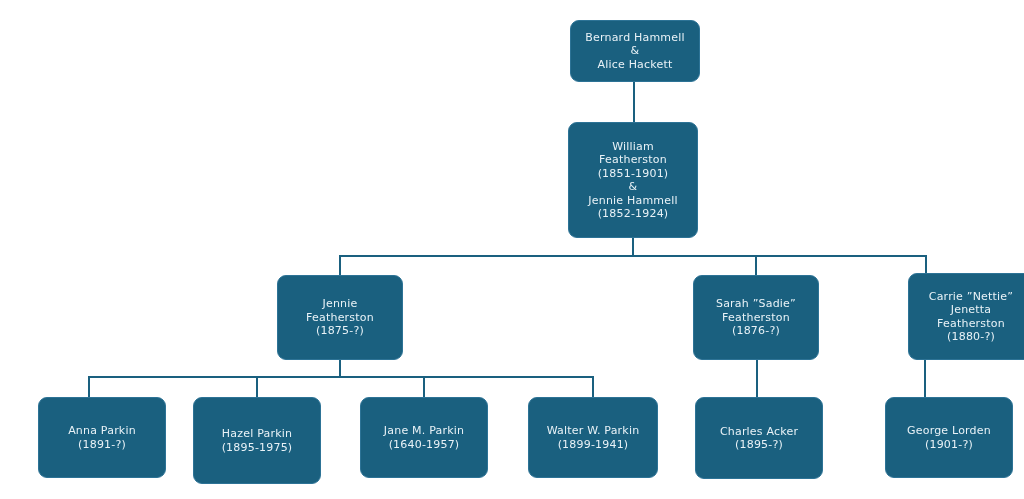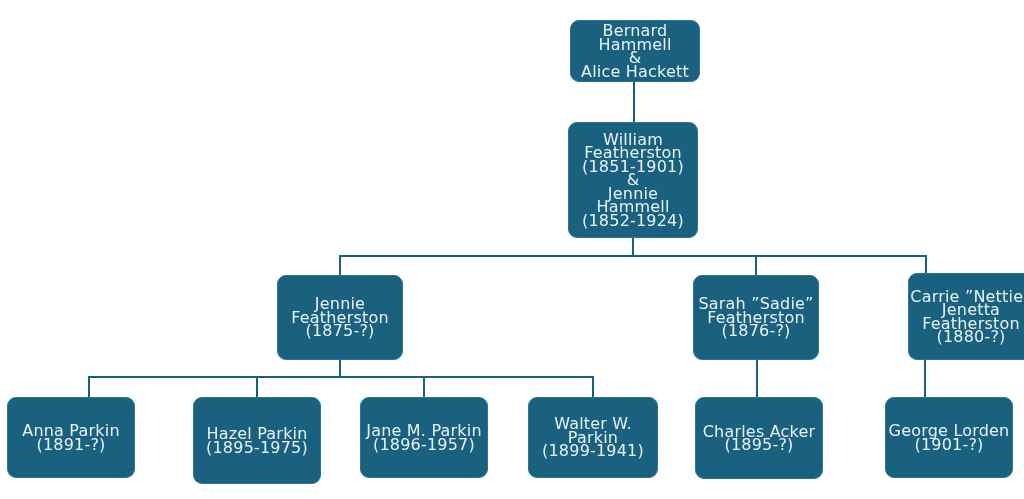--- a/index.html
+++ b/index.html
@@ -21,21 +21,21 @@
     border: 1px solid #2d7396;
     border-radius: 9px;
     box-sizing: border-box;
     display: flex;
     align-items: center;
     justify-content: center;
     cursor: default;
   }
   .node-text {
     color: #e9f2f7;
-    font-size: 16px;
+    font-size: 11px;
     line-height: 13.5px;
     letter-spacing: 0.2px;
     text-align: center;
     white-space: pre-line;
   }
   .line {
     position: absolute;
     background: #1a607f;
   }
   .line.v { width: 2px; }
@@ -86,31 +86,31 @@
 Featherston
 (1876-?)</span>
   </div>
   <div class="node" style="left:862px; top:273px; width:126px; height:87px;margin-left:46px;">
     <span class="node-text">Carrie ”Nettie”
 Jenetta
 Featherston
 (1880-?)</span>
   </div>
 
-  <div class="node" style="left:7px; top:397px; width:128px; height:81px;">
+  <div class="node" style="left:38px; top:397px; width:128px; height:81px;">
     <span class="node-text">Anna Parkin
 (1891-?)</span>
   </div>
   <div class="node" style="left:193px; top:397px; width:128px; height:87px;">
     <span class="node-text">Hazel Parkin
 (1895-1975)</span>
   </div>
   <div class="node" style="left:360px; top:397px; width:128px; height:81px;">
     <span class="node-text">Jane M. Parkin
-(1896-1957)</span>
+(1640-1957)</span>
   </div>
   <div class="node" style="left:528px; top:397px; width:130px; height:81px;">
     <span class="node-text">Walter W. Parkin
 (1899-1941)</span>
   </div>
   <div class="node" style="left:695px; top:397px; width:128px; height:82px;">
     <span class="node-text">Charles Acker
 (1895-?)</span>
   </div>
   <div class="node" style="left:861px; top:397px; width:128px; height:81px;margin-left:24px;">

